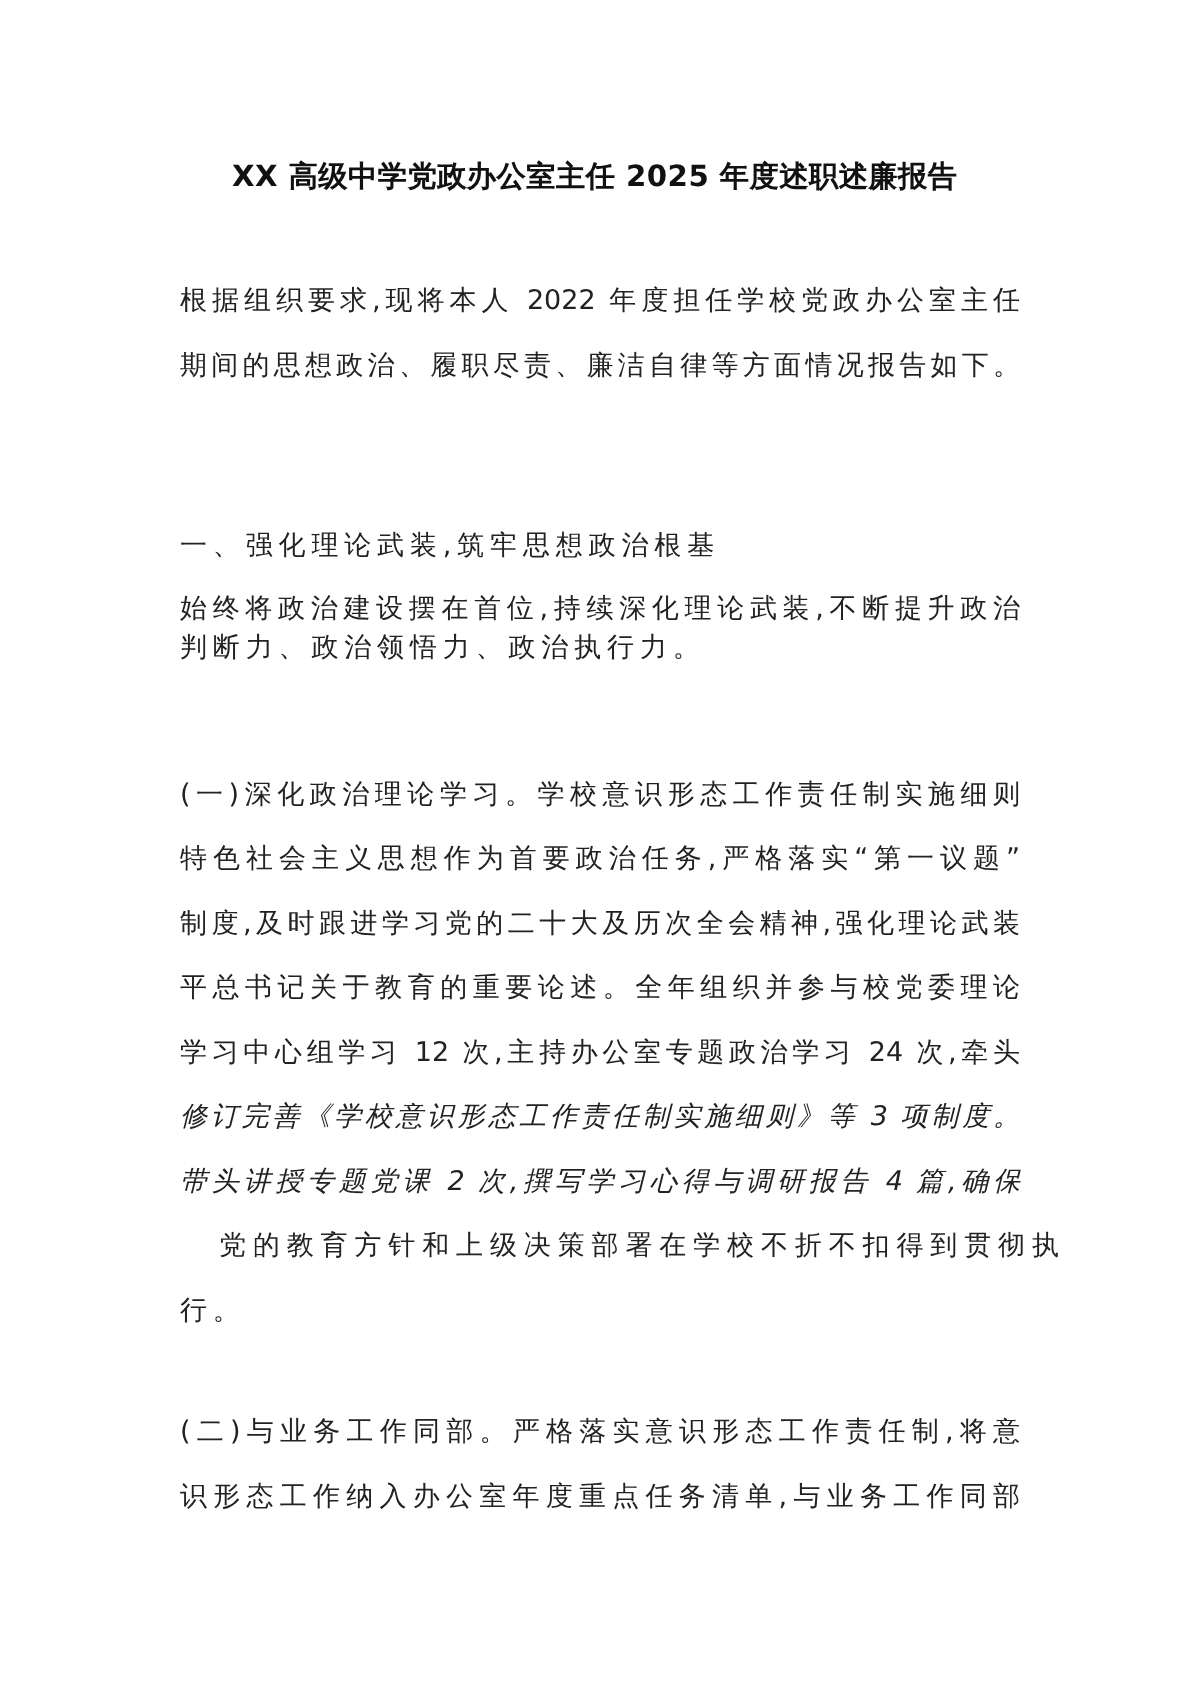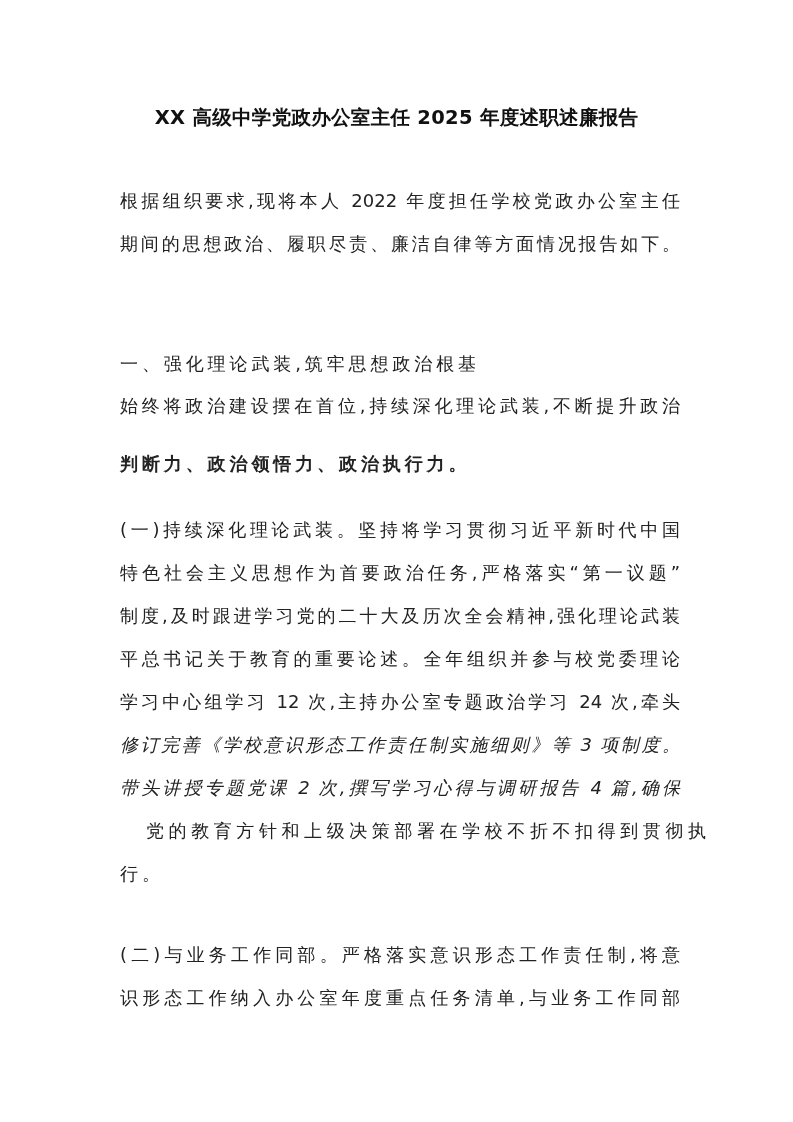--- a/index.html
+++ b/index.html
@@ -54,22 +54,22 @@
 </head>
 <body>
 
 <div class="page">
   <div class="title">XX 高级中学党政办公室主任 2025 年度述职述廉报告</div>
   <div id="body-lines">
       <div class="line justify" style="top: 187px;">根据组织要求,现将本人 2022 年度担任学校党政办公室主任</div>
       <div class="line justify" style="top: 230px;">期间的思想政治、履职尽责、廉洁自律等方面情况报告如下。</div>
       <div class="line" style="top: 311px; margin-top: 39px;">一、强化理论武装,筑牢思想政治根基</div>
       <div class="line justify" style="top: 392px;">始终将政治建设摆在首位,持续深化理论武装,不断提升政治</div>
-      <div class="line" style="top: 450px; font-weight: bold;">判断力、政治领悟力、政治执行力。</div>
-      <div class="line justify" style="top: 516px;">(一)持续深化理论武装。坚持将学习贯彻习近平新时代中国</div>
+      <div class="line" style="top: 418px;">判断力、政治领悟力、政治执行力。</div>
+      <div class="line justify" style="top: 516px;">(一)深化政治理论学习。学校意识形态工作责任制实施细则</div>
       <div class="line justify" style="top: 559px;">特色社会主义思想作为首要政治任务,严格落实“第一议题”</div>
       <div class="line justify" style="top: 602px;">制度,及时跟进学习党的二十大及历次全会精神,强化理论武装</div>
       <div class="line justify" style="top: 645px;">平总书记关于教育的重要论述。全年组织并参与校党委理论</div>
       <div class="line justify" style="top: 688px;">学习中心组学习 12 次,主持办公室专题政治学习 24 次,牵头</div>
       <div class="line justify" style="top: 731px; font-style: italic;">修订完善《学校意识形态工作责任制实施细则》等 3 项制度。</div>
       <div class="line justify" style="top: 774px; font-style: italic;">带头讲授专题党课 2 次,撰写学习心得与调研报告 4 篇,确保</div>
       <div class="line justify" style="top: 817px; margin-left: 26px;">党的教育方针和上级决策部署在学校不折不扣得到贯彻执</div>
       <div class="line" style="top: 860px;">行。</div>
       <div class="line justify" style="top: 941px;">(二)与业务工作同部。严格落实意识形态工作责任制,将意</div>
       <div class="line justify" style="top: 984px;">识形态工作纳入办公室年度重点任务清单,与业务工作同部</div>

